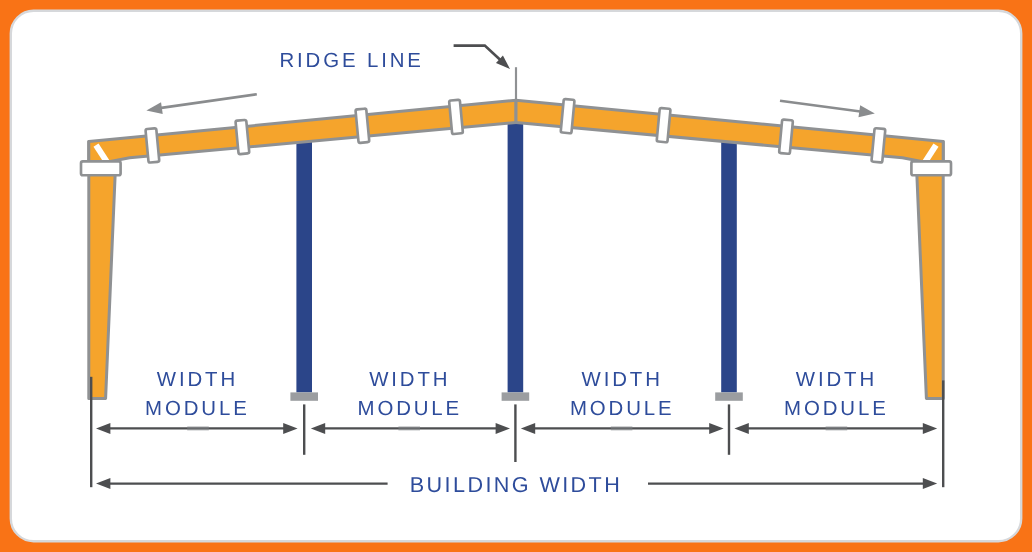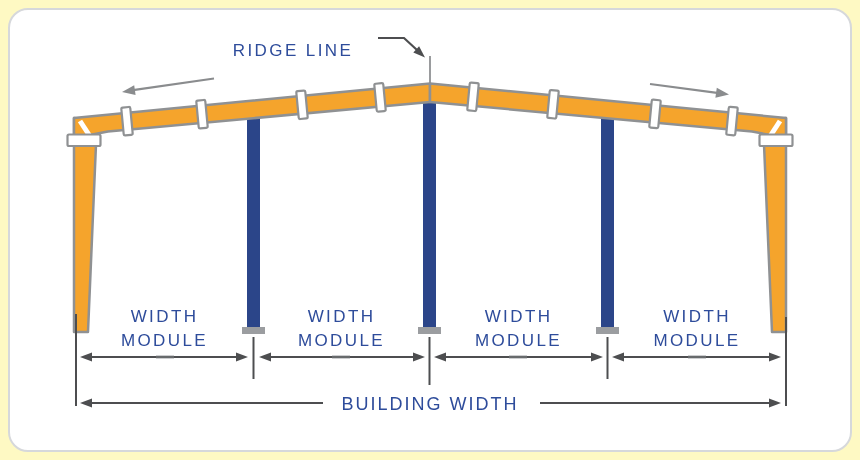--- a/index.html
+++ b/index.html
@@ -1,16 +1,16 @@
 <!DOCTYPE html>
 <html><head>
 <meta charset="utf-8">
 <style>
   html,body{margin:0;padding:0;background:#ffffff;}
-  .stage{position:relative;width:860px;height:460px;background:#fef9c3;overflow:hidden;
+  .stage{position:relative;width:860px;height:460px;background:#f97316;overflow:hidden;
          font-family:"Liberation Sans",sans-serif;}
   svg{display:block;}
   .lbl{font-family:"Liberation Sans",sans-serif;letter-spacing:2.4px;font-weight:500;}
   .t17{font-size:17px;}
   .t18{font-size:18px;letter-spacing:2px;}
 </style>
 </head>
 <body>
 
 <div class="stage">

